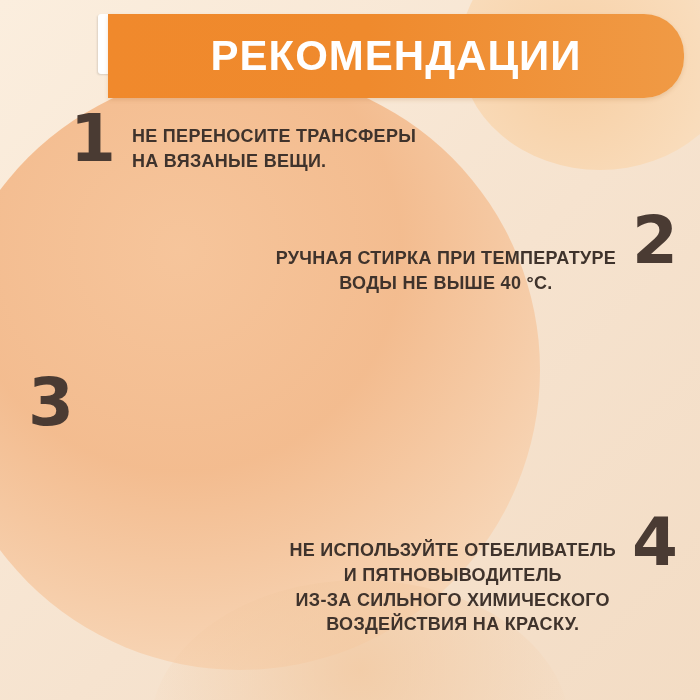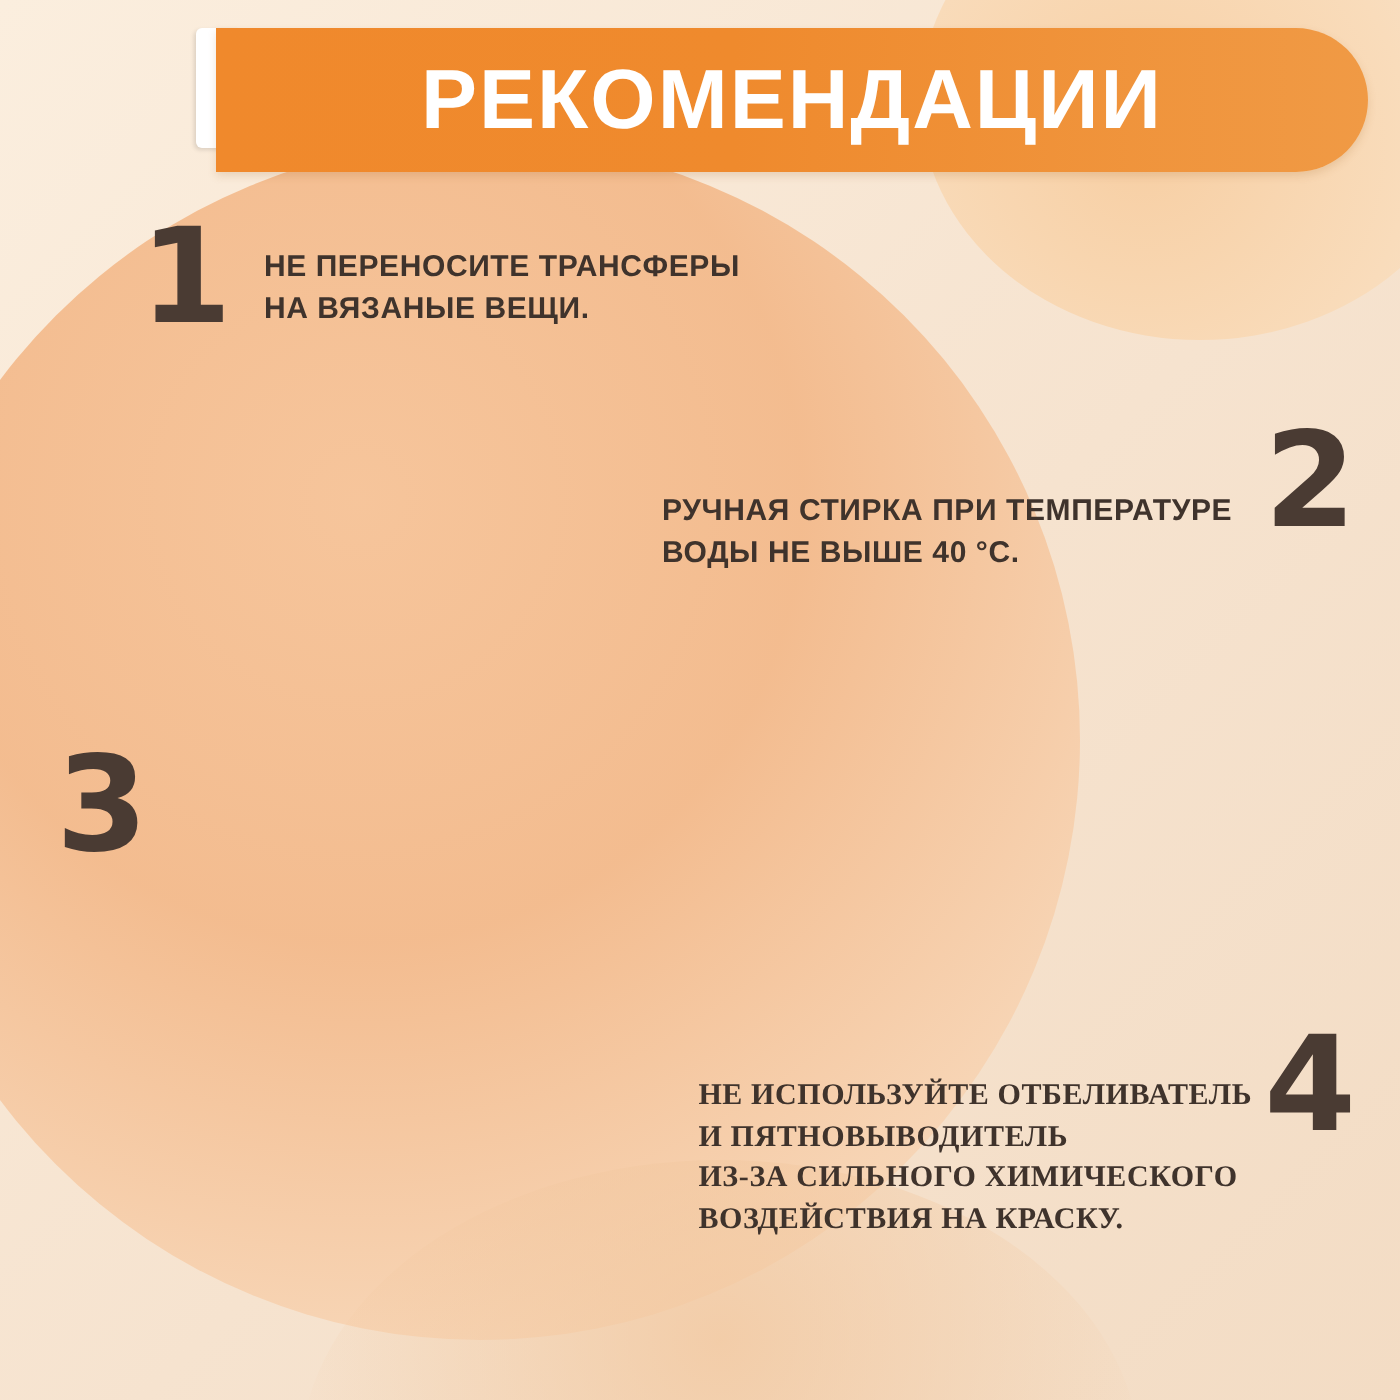--- a/index.html
+++ b/index.html
@@ -50,21 +50,21 @@
     background: radial-gradient(circle at 50% 30%, #f2c8a0 0%, rgba(245,220,198,0) 75%);
     opacity: 0.8;
   }
 
   
   .header {
     position: absolute;
     left: 108px;
     top: 14px;
     width: 576px;
-    height: 72px;
+    height: 84px;
     background: linear-gradient(90deg, #f0892c 0%, #ef8a2d 45%, #f09a45 100%);
     border-radius: 0 40px 40px 0;
     display: flex;
     align-items: center;
     justify-content: center;
     box-shadow: 0 2px 4px rgba(160,100,40,0.18);
   }
   .header-title {
     color: #ffffff;
     font-size: 42px;
@@ -91,46 +91,46 @@
   }
   .num {
     color: #4a3b33;
     font-size: 66px;
     font-weight: bold;
     line-height: 0.95;
     font-family: "DejaVu Sans", sans-serif;
   }
   .text {
     color: #3f332c;
-    font-size: 15px;
+    font-size: 18px;
     font-weight: bold;
     line-height: 1.38;
     letter-spacing: 0.3px;
     white-space: pre-line;
   }
   .text.left { text-align: left; }
-  .text.right { text-align: left; }
+  .text.right { text-align: center; }
 
   
   #item1 { left: 70px; top: 108px; }
   #item1 .num { margin-right: 16px; }
   #item1 .text { padding-top: 16px; }
 
   
   #item2 { right: 22px; top: 210px; align-items: flex-start; }
   #item2 .text { padding-top: 36px; margin-right: 16px; }
 
   
   #item3 { left: 28px; top: 372px; }
   #item3 .num { margin-right: 14px; }
   #item3 .text { padding-top: 24px; }
 
   
   #item4 { right: 22px; top: 512px; }
-  #item4 .text { padding-top: 26px; margin-right: 6px; font-family: Liberation Serif, serif; }
+  #item4 .text { padding-top: 26px; margin-right: 16px; }
 </style>
 </head>
 <body>
 
 <div class="canvas">
 
   <div class="blob-big"></div>
   <div class="blob-corner"></div>
   <div class="blob-bottom"></div>
 

